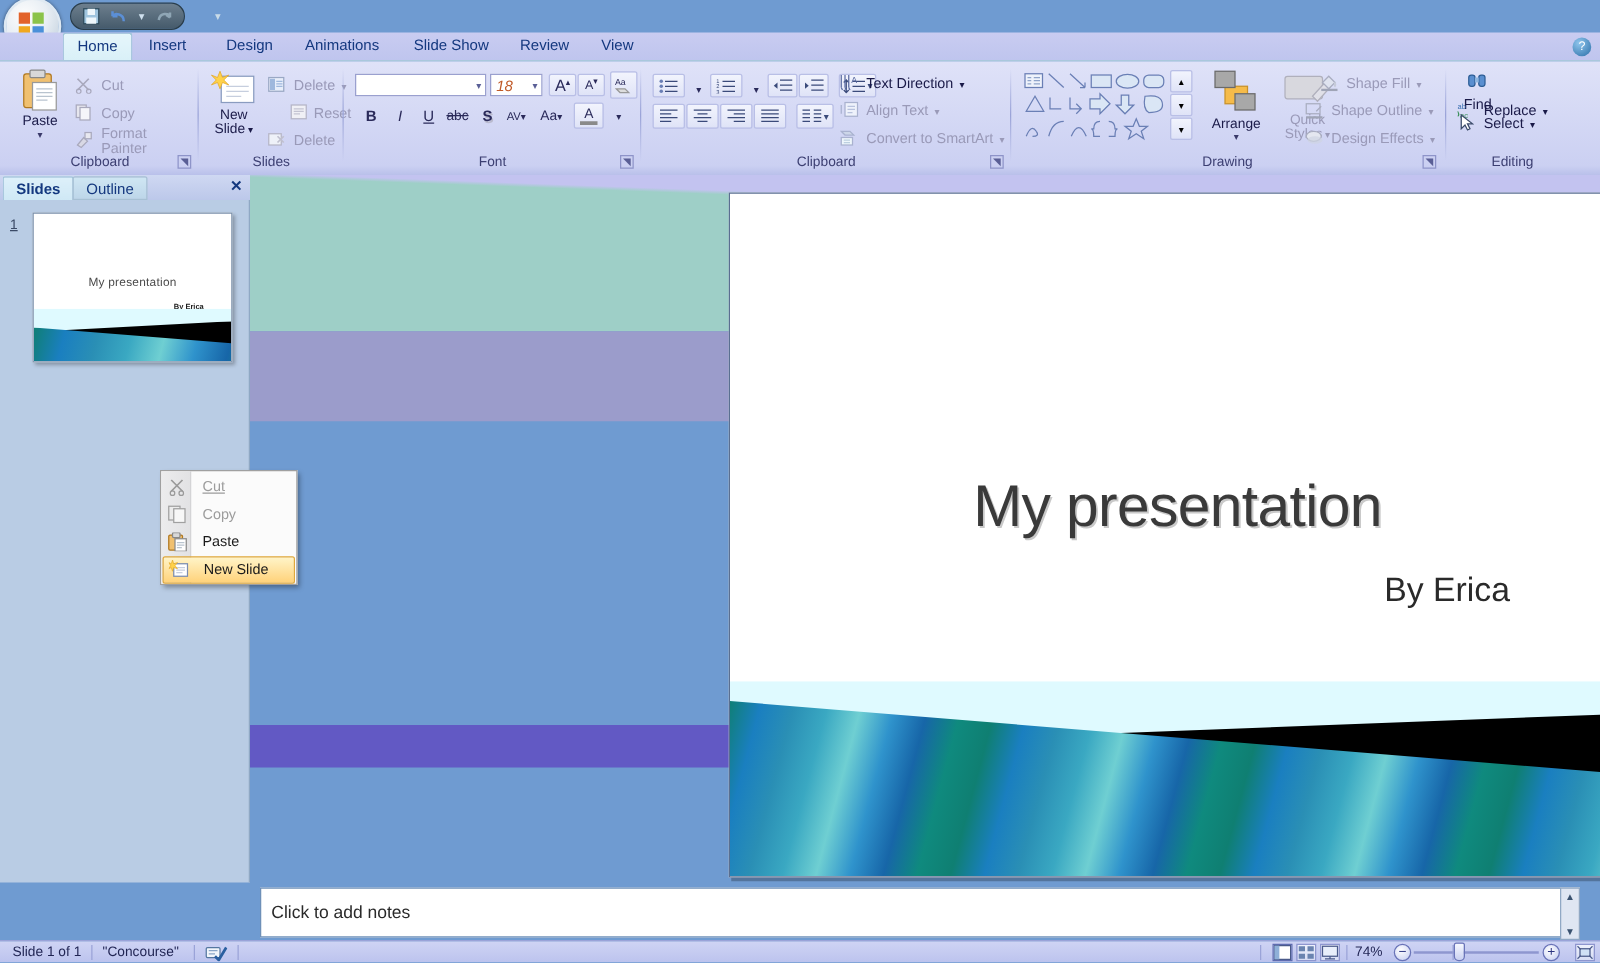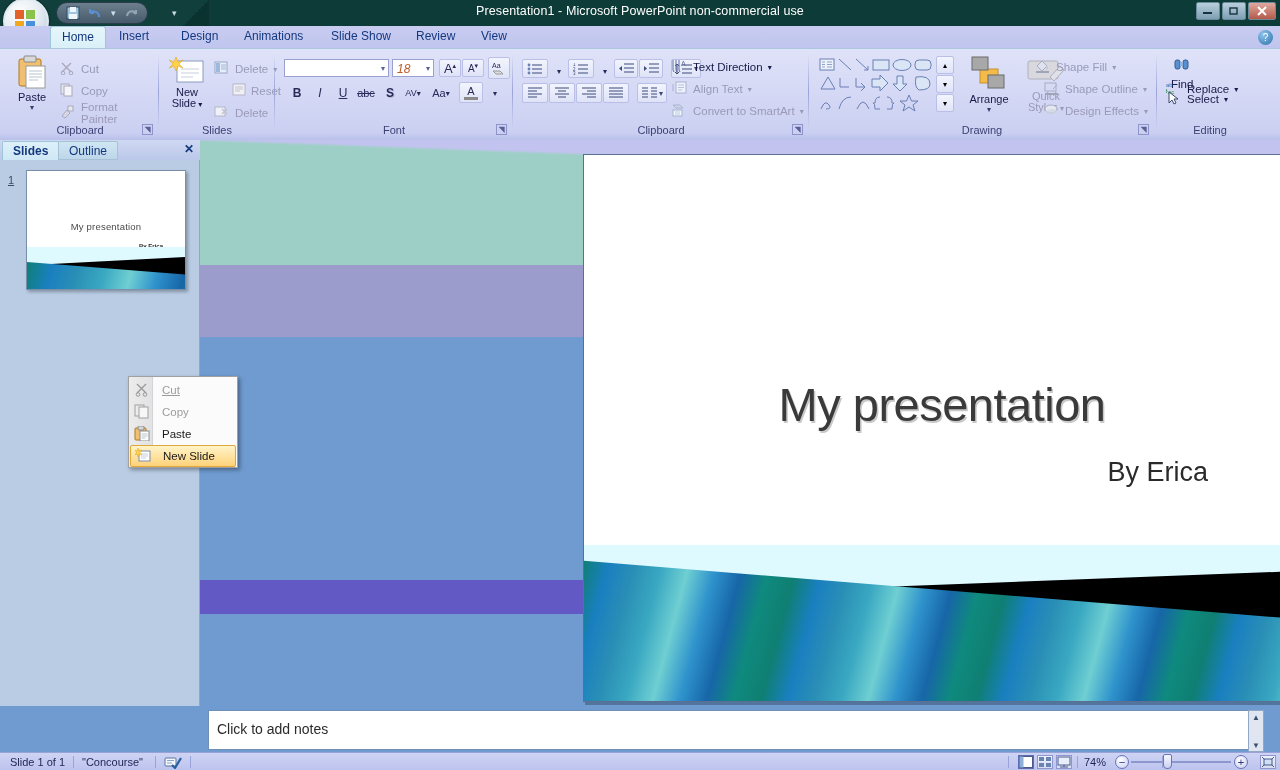--- a/index.html
+++ b/index.html
@@ -166,42 +166,20 @@
 
 <div id="app">
 
   <div class="desk desk-a"></div>
   <div class="desk desk-b"></div>
   <div class="desk desk-c"></div>
   <div class="desk-diag"></div>
   <div class="desk desk-d"></div>
   <div class="desk desk-e"></div>
 
-  <div class="titlebar">
-    <div class="titlebar-left-dark"></div>
-    <div class="title-corner"></div>
-    <div class="title-text">Presentation1  -  Microsoft PowerPoint non-commercial use</div>
-    <div class="win-btns">
-      <div class="win-btn">
-        <svg width="12" height="10" viewBox="0 0 12 10">
-            <rect x="1" y="6" width="9" height="2" fill="#17323f"></rect>
-          </svg>
-      </div>
-      <div class="win-btn">
-        <svg width="12" height="10" viewBox="0 0 12 10">
-            <rect x="2" y="2" width="7" height="6" fill="none" stroke="#17323f" stroke-width="1.4"></rect>
-          </svg>
-      </div>
-      <div class="win-btn close">
-        <svg width="12" height="10" viewBox="0 0 12 10">
-            <path d="M2,1 L10,9 M10,1 L2,9" stroke="#fff" stroke-width="2"></path>
-          </svg>
-      </div>
-    </div>
-  </div>
 
   <div class="orb">
     <svg width="42" height="42" viewBox="0 0 42 42" style="position:absolute;left:0;top:0;">
       <rect x="10" y="10" width="9" height="9" fill="#e2622a"></rect>
       <rect x="21" y="10" width="9" height="9" fill="#8bc34a"></rect>
       <rect x="10" y="21" width="9" height="9" fill="#f0a81e"></rect>
       <rect x="21" y="21" width="9" height="9" fill="#4a90d9"></rect>
     </svg>
   </div>
 
@@ -574,21 +552,21 @@
         <svg width="44" height="34" viewBox="0 0 44 34" style="display:block;margin:0 auto;">
           <rect x="4" y="4" width="30" height="18" rx="2" fill="#d8d8de" stroke="#b0b0bc"></rect>
           <path d="M26 20 L36 9 L40 13 L30 24 Z" fill="#e0e0e8" stroke="#b0b0bc"></path>
         </svg>
         <div style="line-height:11px;">
           <span>Quick</span><br>
           <span>Styles</span><span style="font-size:8px;"> ▾</span>
         </div>
       </div>
 
-      <div class="small-item" style="left:223px; top:6px;">
+      <div class="small-item" style="left:244px; top:6px;">
         <span class="ico">
           <svg width="15" height="14" viewBox="0 0 15 14">
               <path d="M2 7 L7 2 L12 7 L7 12 Z" fill="#dfe3ef" stroke="#a9adc0"></path>
               <path d="M12 6 Q14 9 12 11 Q10 9 12 6 Z" fill="#c6cbd9"></path>
               <rect x="1" y="12" width="13" height="2" fill="#9fa4b6"></rect>
             </svg>
         </span>
         <span>Shape Fill</span>
         <span style="font-size:8px;">▾</span>
       </div>

